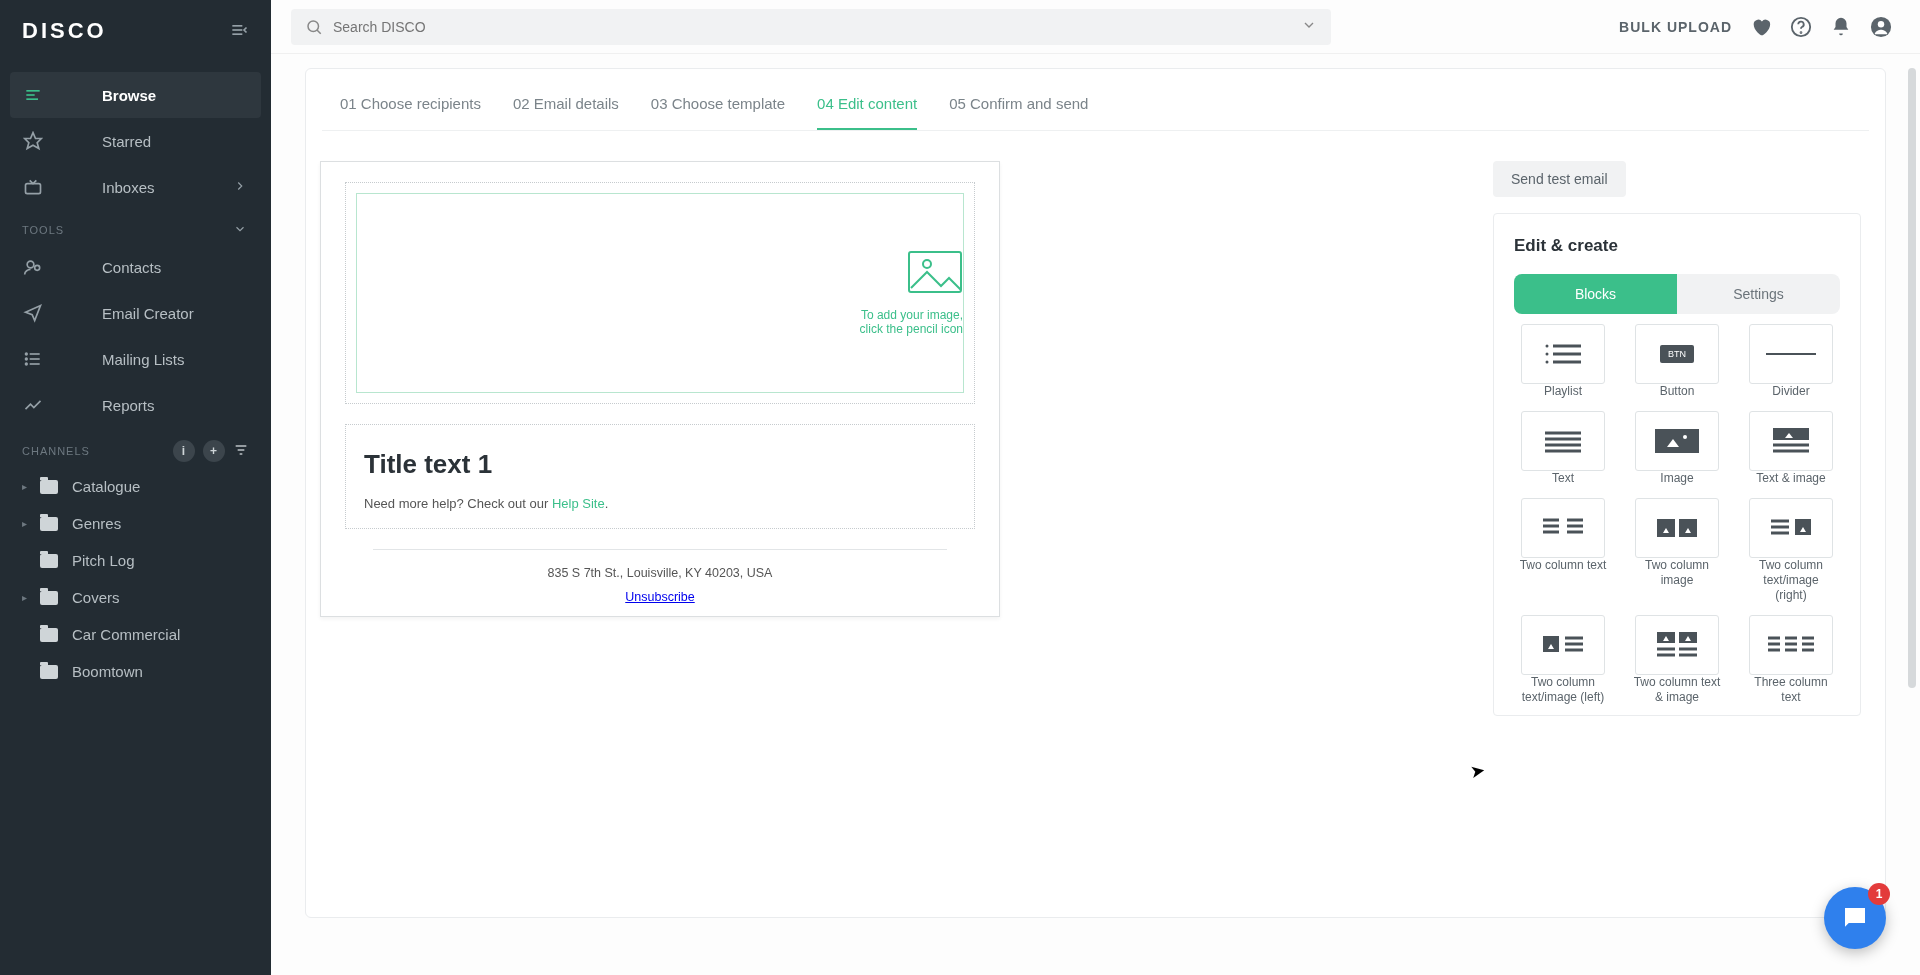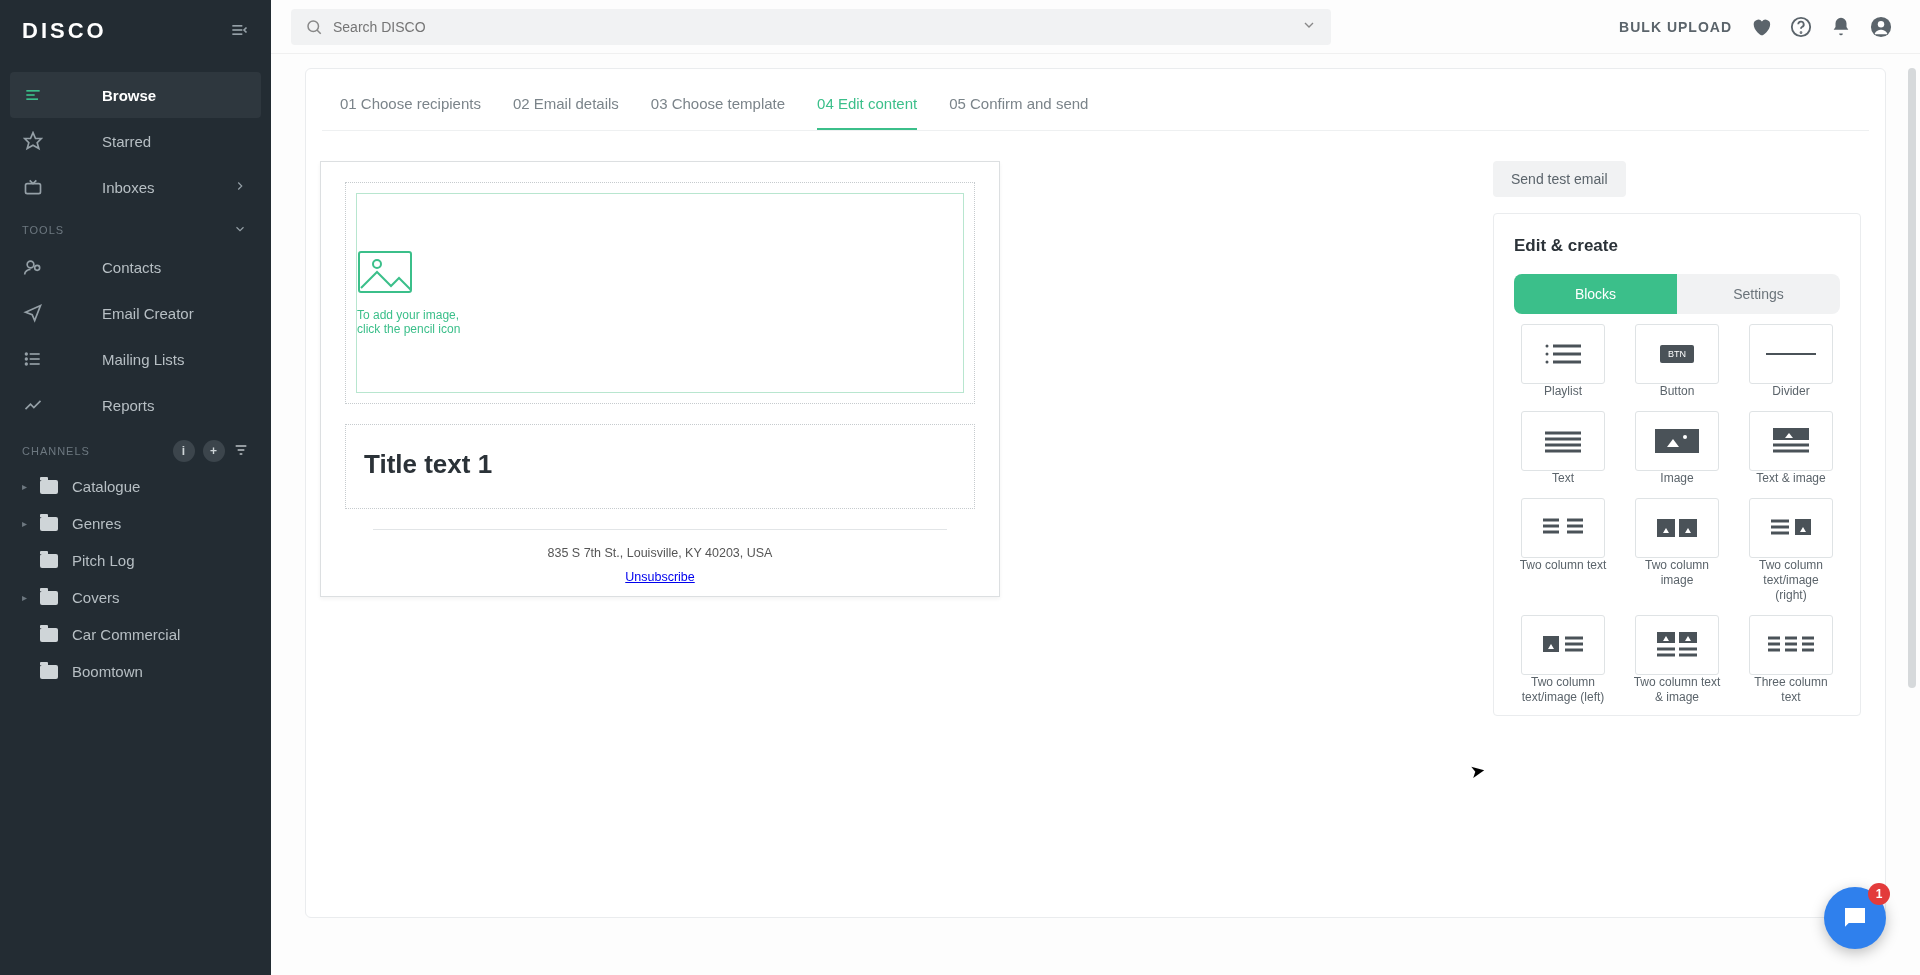--- a/index.html
+++ b/index.html
@@ -37,21 +37,21 @@
   
   .content-wrap { flex:1; position:relative; padding:0 34px 30px; overflow:hidden; }
   .card { background:#fff; border:1px solid #eaecee; border-radius:6px; margin-top:14px; padding:0 0 30px 0; min-height:850px; position:relative;}
   .steps { display:flex; gap:32px; padding:26px 18px 0 18px; border-bottom:1px solid #eef0f1; margin:0 16px; }
   .step { color:#7b848a; font-size:15px; padding-bottom:16px; cursor:pointer; position:relative; }
   .step.active { color:#3bbf8a; border-bottom:2px solid #3bbf8a; }
   .editor-row { display:flex; padding:30px 24px 0 14px; gap:20px; align-items:flex-start; }
   
   .preview { width:680px; border:1px solid #dcdfe1; background:#fff; box-shadow:0 2px 4px rgba(0,0,0,0.05); }
   .preview-section { margin:20px 24px; border:1px dotted #c6cbce; padding:10px; }
-  .img-drop { border:1px solid #b8e6cf; background:#fff; height:200px; display:flex; flex-direction:column; align-items:flex-start; justify-content:center; color:#3bbf8a; font-size:12px; text-align:center; }
+  .img-drop { border:1px solid #b8e6cf; background:#fff; height:200px; display:flex; flex-direction:column; align-items:flex-end; justify-content:center; color:#3bbf8a; font-size:12px; text-align:center; }
   .img-drop svg { margin-bottom:14px; }
   .title-block { padding:14px 8px 4px; }
   .title-block h2 { font-size:26px; font-weight:700; color:#2b3238; margin-bottom:14px; }
   .title-block p { font-size:13px; color:#555; line-height:1.55; }
   .help-link { color:#3bbf8a; text-decoration:none; }
   .footer-block { padding:12px 0; text-align:center; font-size:12.5px; color:#555; }
   .footer-block .unsub { text-decoration:underline; margin-top:10px; display:inline-block; }
   .divider-line { height:1px; background:#e2e5e7; margin:10px 28px 4px; }
   
   .spacer { flex:1; }
@@ -285,20 +285,23 @@
                   <circle cx="20" cy="14" r="4"></circle>
                   <polyline points="4 38 20 22 34 36 42 28 54 40"></polyline>
                 </svg>
                 <div>To add your image,</div>
                 <div>click the pencil icon</div>
               </div>
             </div>
             <div class="preview-section">
               <div class="title-block">
                 <h2>Title text 1</h2>
+                <p>
+                  <span>Need more help? Check out our </span><a href="#" class="help-link">Help Site</a><span>.</span>
+                </p>
               </div>
             </div>
             <div class="preview-section" style="border:none;margin:0 24px;padding:0">
               <div class="divider-line"></div>
               <div class="footer-block">
                 <div>835 S 7th St., Louisville, KY 40203, USA</div>
                 <a href="#" class="unsub">Unsubscribe</a>
               </div>
             </div>
           </div>

